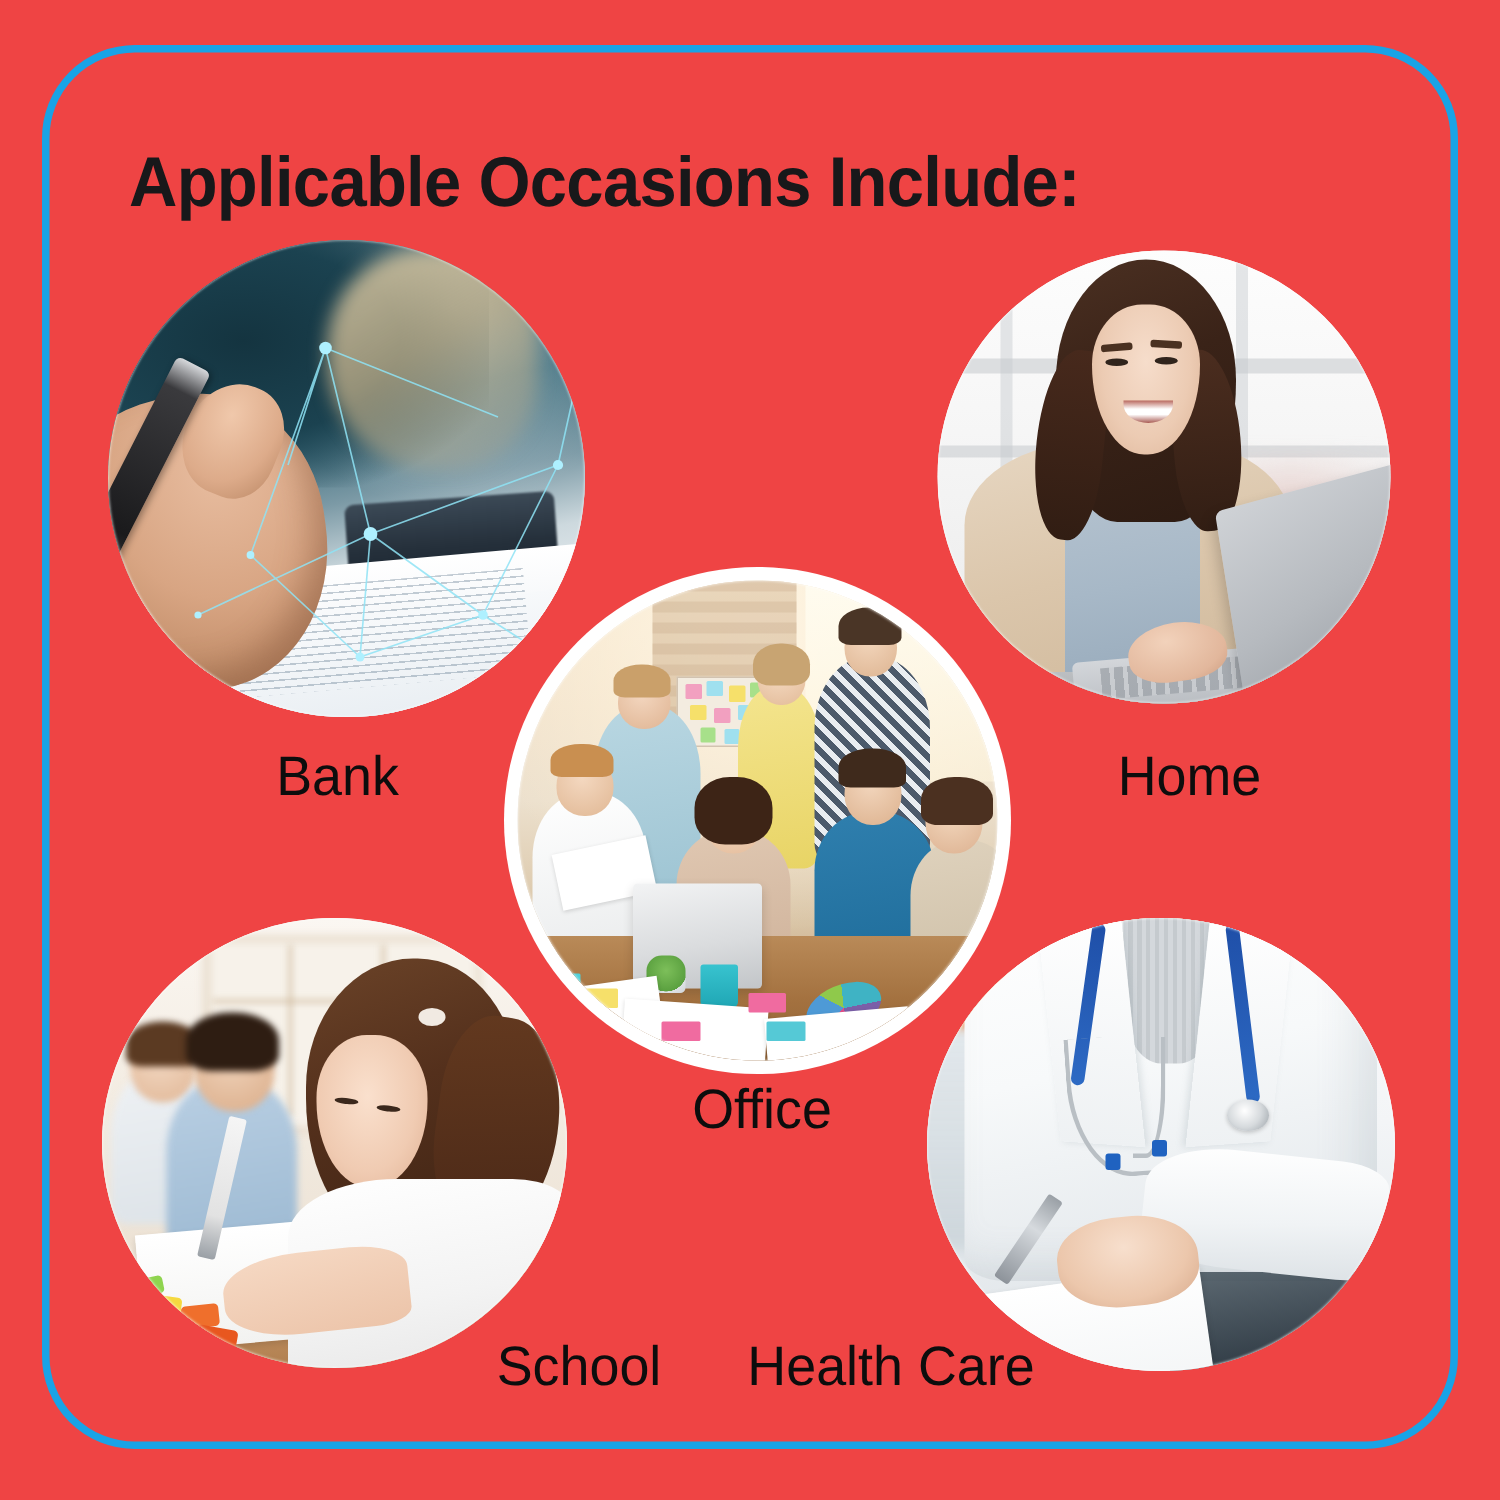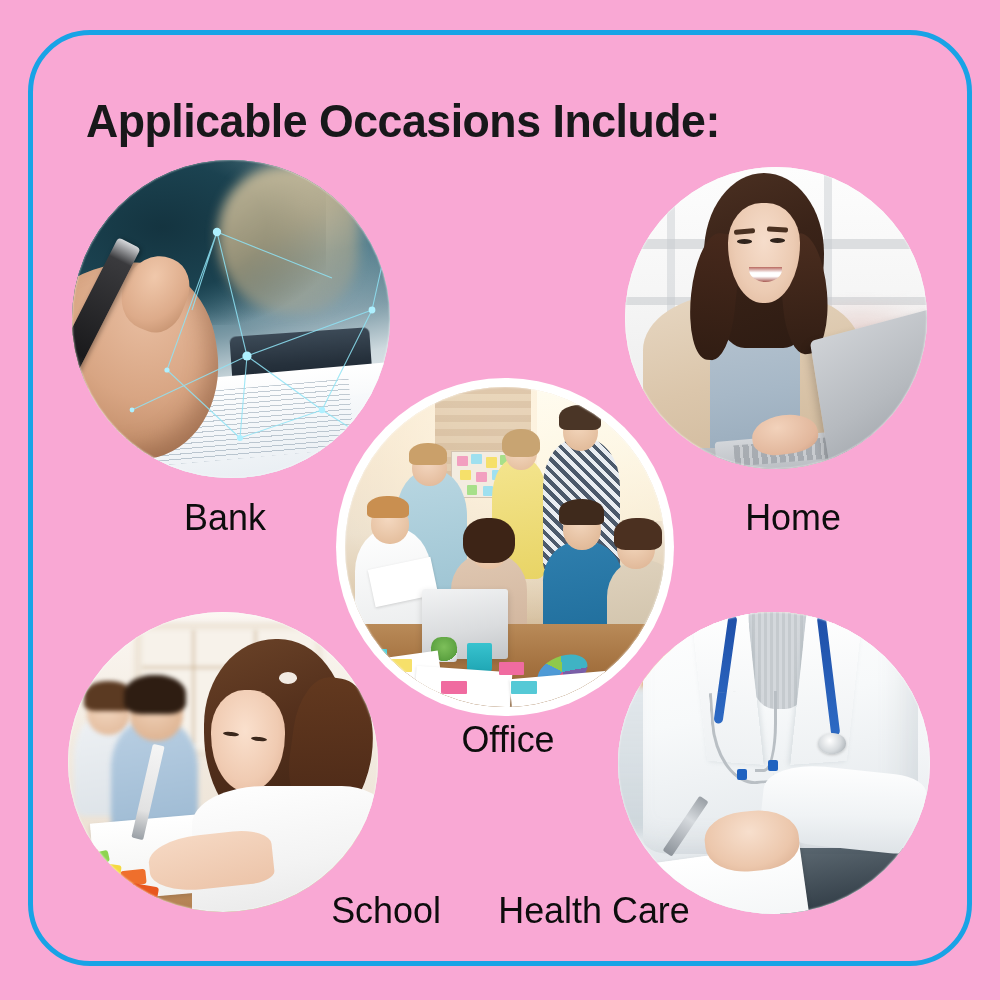--- a/index.html
+++ b/index.html
@@ -12,21 +12,21 @@
     width: 1000px;
     height: 1000px;
     font-family: "Liberation Sans", sans-serif;
     overflow: hidden;
   }
 
   #page {
     position: relative;
     width: 1000px;
     height: 1000px;
-    background: #f9a8d4;
+    background: #ef4444;
   }
 
   
   .frame {
     position: absolute;
     left: 28px;
     top: 30px;
     width: 944px;
     height: 936px;
     border: 5px solid #19a3e6;

